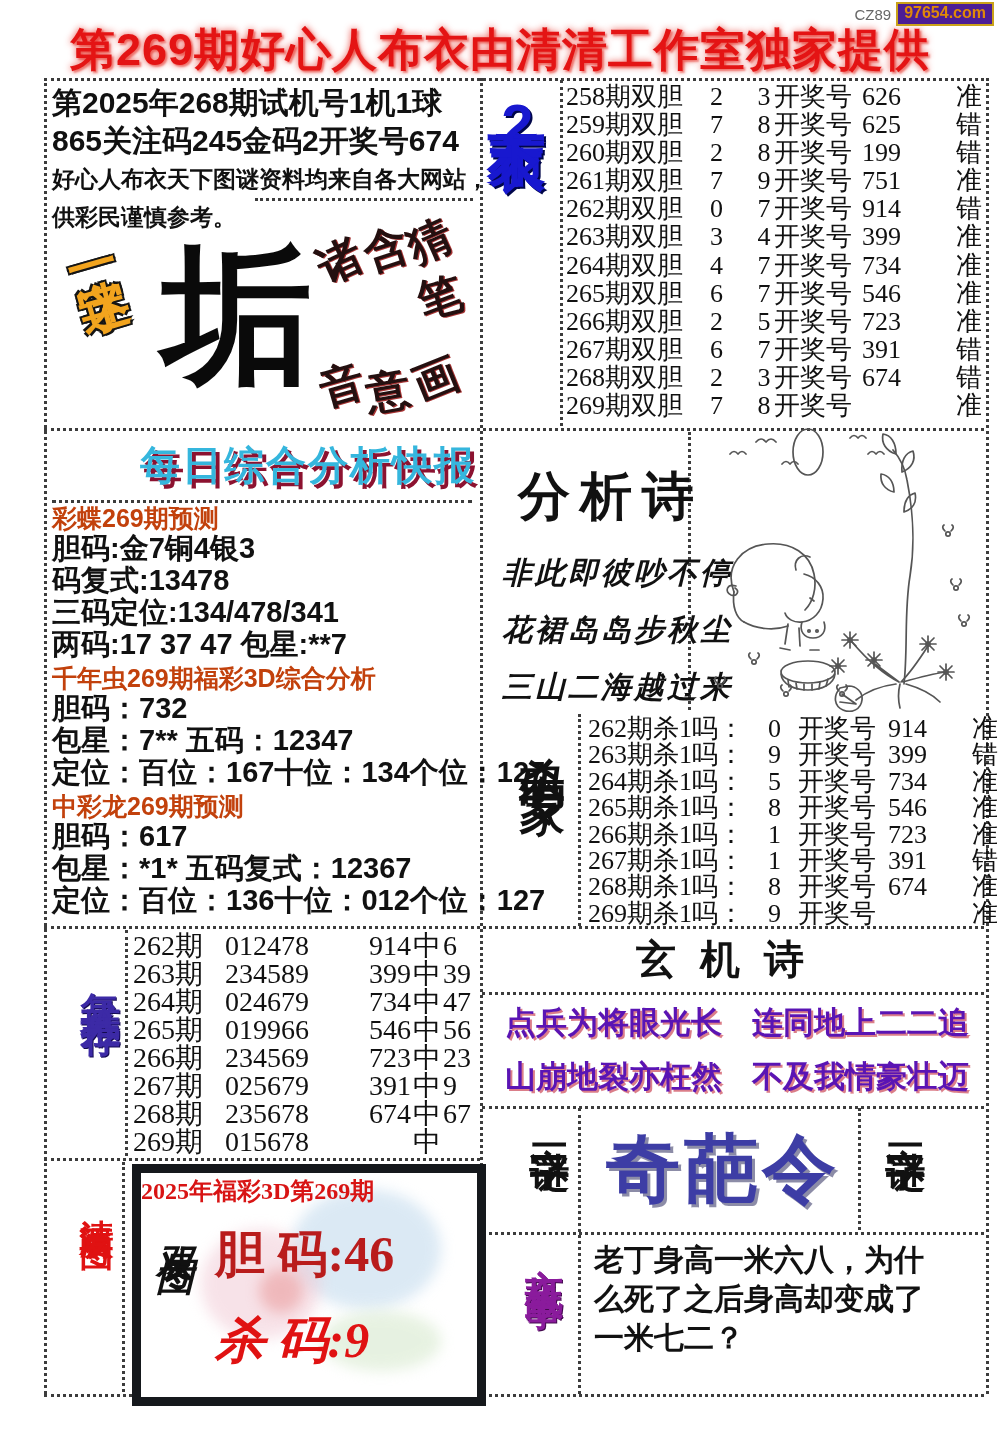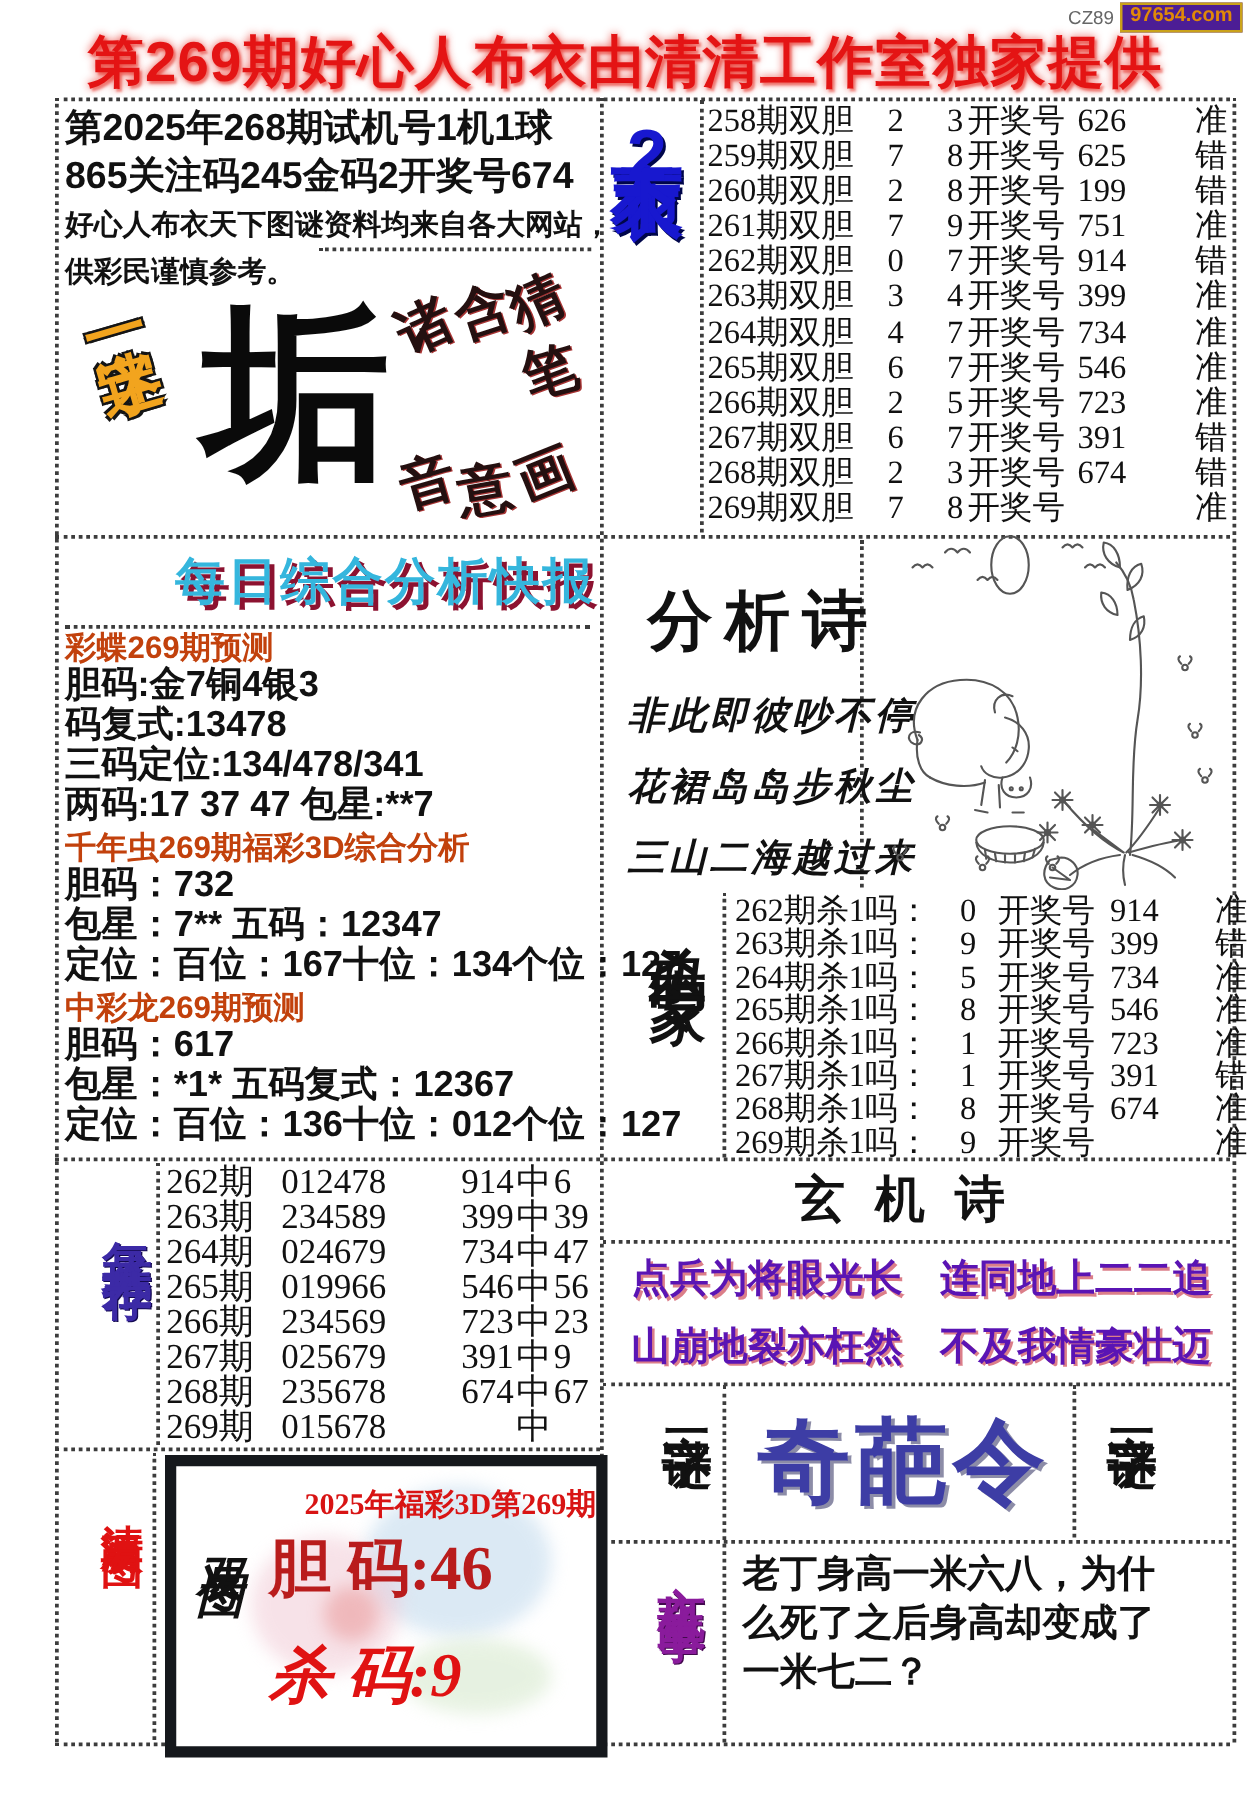--- a/index.html
+++ b/index.html
@@ -76,21 +76,21 @@
        font-family:"Liberation Serif","DejaVu Serif",serif;text-shadow:3px 3px 0 rgba(25,25,80,.5);}
 
   .story-title{left:518px;top:1238px;font-size:38px;font-weight:900;color:#8a1b9c;letter-spacing:8px;
                text-shadow:1px 1px 0 #43094e;}
   .story-text{left:594px;top:1240px;width:356px;font-size:30px;font-weight:600;line-height:39px;
               font-family:"Liberation Serif","DejaVu Serif",serif;word-break:break-all;}
 
   .qq-title{left:74px;top:1192px;font-size:34px;font-weight:900;color:#e01212;letter-spacing:5px;}
   .frame{left:132px;top:1164px;width:336px;height:224px;border:9px solid #15181c;background:#fff;overflow:hidden;}
   .blob{position:absolute;border-radius:50%;filter:blur(7px);opacity:.5;z-index:0;}
-  .frame-title{position:absolute;left:0;top:14px;width:100%;text-align:right;font-size:24px;font-weight:800;
+  .frame-title{position:absolute;left:0;top:2px;width:100%;text-align:left;font-size:24px;font-weight:800;
                color:#d81414;z-index:2;white-space:nowrap;font-family:"Liberation Serif","DejaVu Serif",serif;}
   .frame-v{position:absolute;left:8px;top:44px;font-size:38px;font-weight:900;font-style:italic;z-index:2;
            font-family:"Liberation Serif","DejaVu Serif",serif;letter-spacing:6px;}
   .frame-dan{position:absolute;left:74px;top:48px;font-size:50px;font-weight:900;color:#b91c1c;z-index:2;
              font-family:"Liberation Serif","DejaVu Serif",serif;white-space:nowrap;}
   .frame-sha{position:absolute;left:74px;top:134px;font-size:50px;font-weight:900;font-style:italic;color:#e01212;z-index:2;
              font-family:"Liberation Serif","DejaVu Serif",serif;white-space:nowrap;}
 </style>
 </head>
 <body>

